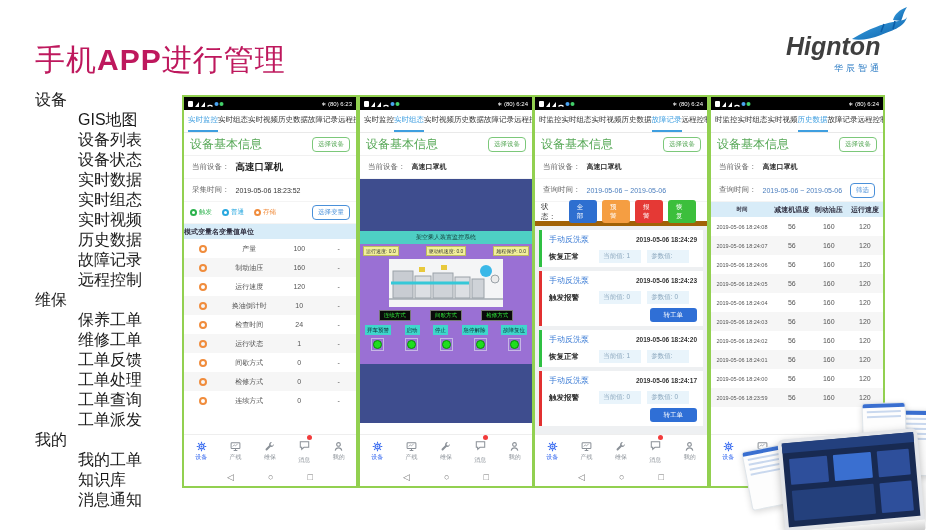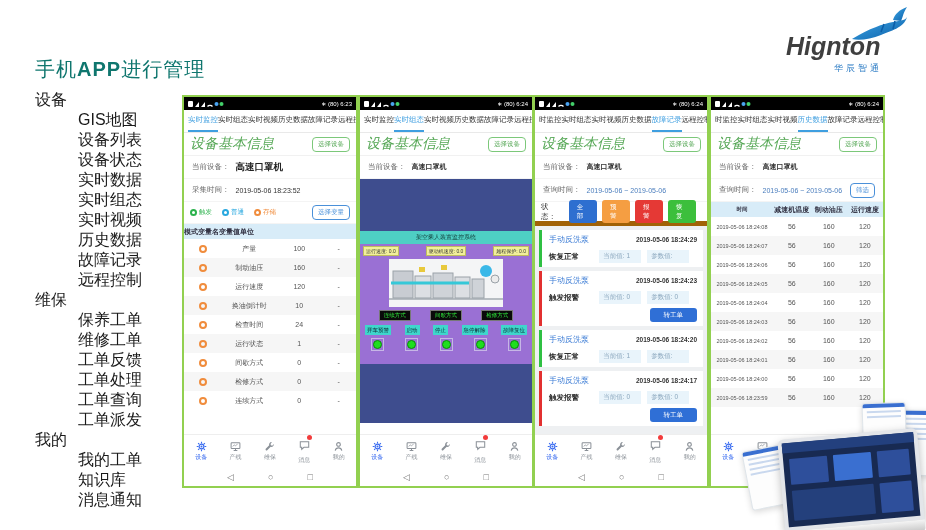--- a/index.html
+++ b/index.html
@@ -1,20 +1,20 @@
 <!DOCTYPE html>
 <html><head>
 <meta charset="utf-8">
 <style>
   html,body{margin:0;padding:0;background:#fff;}
   *{box-sizing:border-box;font-family:"Liberation Sans",sans-serif;}
   #slide{position:relative;width:926px;height:530px;background:#fff;overflow:hidden;}
 
   
-  .title{position:absolute;left:35px;top:56px;font-size:20px;color:#0f766e;letter-spacing:1px;}
+  .title{position:absolute;left:35px;top:40px;font-size:30px;color:#be185d;letter-spacing:1px;}
   .title b{font-weight:bold;}
 
   
   .logo{position:absolute;right:8px;top:6px;width:136px;height:72px;}
   .logo .word{position:absolute;left:4px;top:26px;font-size:25px;font-weight:bold;font-style:italic;color:#3f3f3f;letter-spacing:0px;}
   .logo .sub{position:absolute;left:52px;top:56px;font-size:9px;color:#2b7bc4;letter-spacing:3px;}
   .logo svg{position:absolute;right:6px;top:0;}
 
   
   .menu{position:absolute;left:35px;top:90px;font-size:16px;color:#1a1a1a;}
@@ -26,21 +26,21 @@
   #phone1{left:182px;} #phone2{left:358px;} #phone3{left:533px;} #phone4{left:709px;}
 
   .statusbar{height:13px;background:#000;display:flex;align-items:center;justify-content:space-between;padding:0 4px;flex:none;}
   .statusbar .sright{color:#fff;font-size:6px;white-space:nowrap;}
 
   .tabs{height:23px;display:flex;align-items:stretch;justify-content:space-between;padding:0 4px;border-bottom:1px solid #e9e9e9;flex:none;overflow:hidden;}
   .tab{font-size:7.5px;color:#333;white-space:nowrap;display:flex;align-items:center;border-bottom:2px solid transparent;}
   .tab.active{color:#3f9fe0;border-bottom-color:#3f9fe0;}
 
   .sechead{height:23px;display:flex;align-items:center;justify-content:space-between;padding:0 6px;border-bottom:1px solid #f1f1f1;flex:none;background:#fff;}
-  .sechead .st{font-size:14px;color:#55a755;font-style:italic;}
+  .sechead .st{font-size:12px;color:#55a755;}
   .btn-green{font-size:6.5px;color:#55a755;border:1px solid #7cc87a;border-radius:4px;padding:2px 5px;background:#fff;}
   .btn-blue-o{font-size:6.5px;color:#4a90d9;border:1px solid #4a90d9;border-radius:4px;padding:2px 5px;background:#fff;}
 
   .kvrow{height:23px;display:flex;align-items:center;padding:0 8px;border-bottom:1px solid #f4f4f4;flex:none;background:#fff;}
   .kvrow .k{font-size:7.5px;color:#666;margin-right:6px;white-space:nowrap;}
   .kvrow .v{font-size:7px;color:#333;white-space:nowrap;}
   .kvrow .v.big{font-size:9.5px;font-weight:bold;color:#222;}
   .kvrow .v.sm{font-weight:bold;}
   .kvrow .v.date{color:#4a7dbd;}
 

